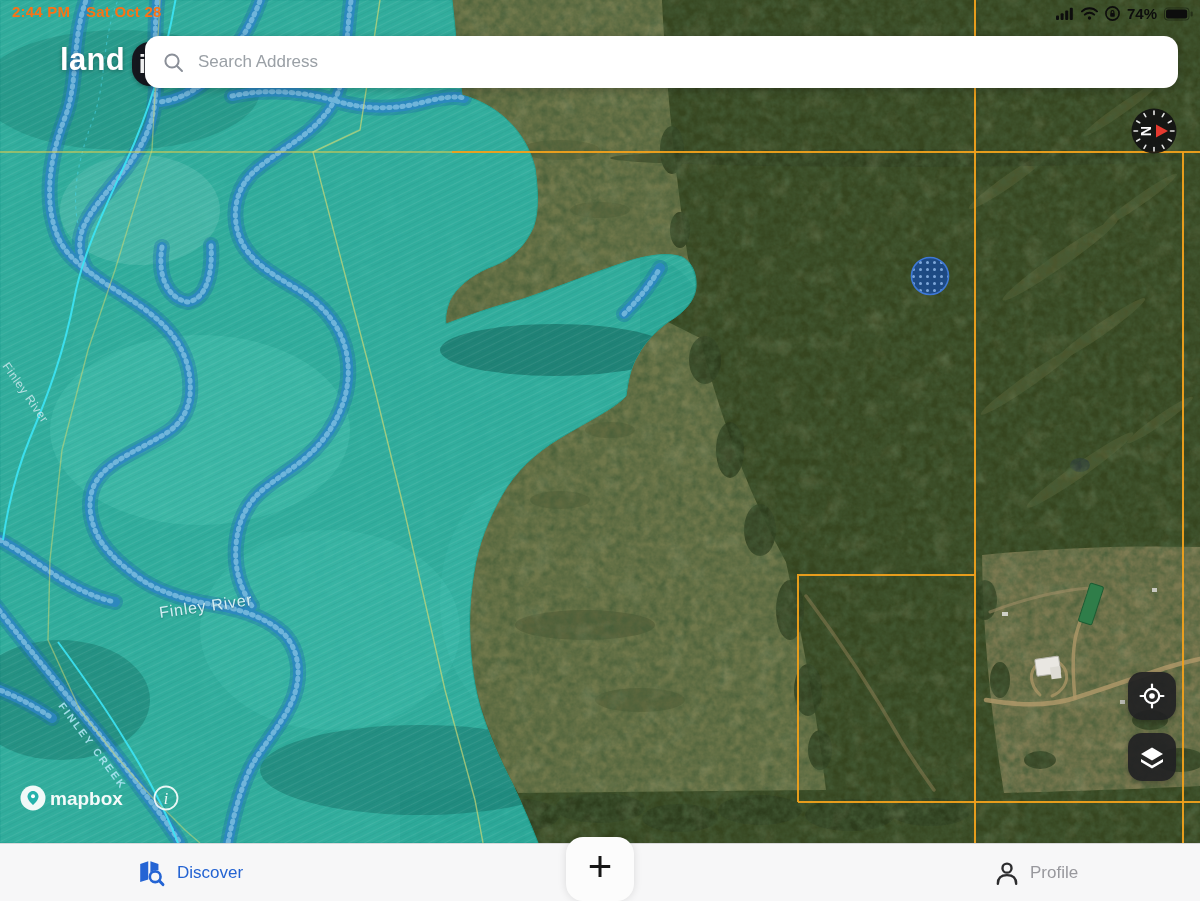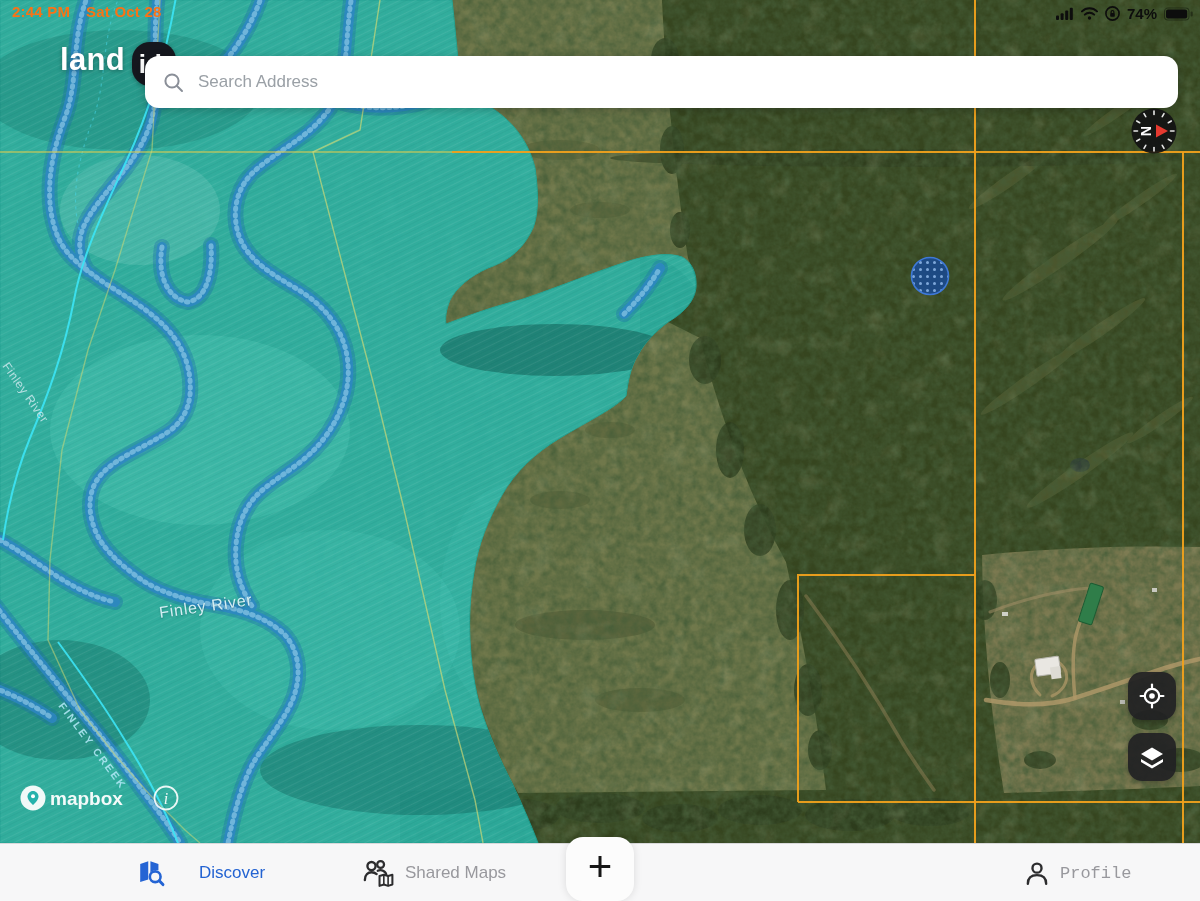--- a/index.html
+++ b/index.html
@@ -13,37 +13,37 @@
   .status-right{position:absolute;right:6px;top:5px;display:flex;align-items:center;gap:7px;color:#0d0d0d;}
   .status-right .pct{font-size:15px;font-weight:700;color:#0d0d0d;}
 
   
   .logo{position:absolute;left:16px;top:42px;display:flex;align-items:flex-start;gap:7px;margin-left:44px;}
   .logo .word{font-size:31px;font-weight:700;color:#fff;letter-spacing:.3px;text-shadow:0 1px 4px rgba(0,0,0,.35);}
   .logo .badge{background:#15171e;border-radius:18px;width:44px;height:44px;display:flex;align-items:center;justify-content:center;font-size:26px;font-weight:700;color:#fff;box-shadow:0 1px 4px rgba(0,0,0,.3);}
   .logo .badge .dot{color:#e8474b;}
 
   
-  .searchbar{position:absolute;left:145px;top:56px;width:1033px;height:52px;background:#fff;border-radius:14px;box-shadow:0 2px 10px rgba(0,0,0,.22);display:flex;align-items:center;}
+  .searchbar{position:absolute;left:145px;top:36px;width:1033px;height:52px;background:#fff;border-radius:14px;box-shadow:0 2px 10px rgba(0,0,0,.22);display:flex;align-items:center;}
   .searchbar .sicon{margin:0 12px 0 18px;flex:0 0 auto;}
   .searchbar input{flex:1;border:none;outline:none;background:transparent;font-size:17px;color:#222;font-family:"Liberation Sans",sans-serif;}
   .searchbar input::placeholder{color:#9aa0a6;}
 
   
   .mapbtn{position:absolute;width:48px;height:48px;border-radius:14px;background:rgba(33,33,35,.93);display:flex;align-items:center;justify-content:center;box-shadow:0 2px 6px rgba(0,0,0,.3);}
   .compass{position:absolute;left:1130px;top:107px;width:48px;height:48px;}
 
   
   .attrib{position:absolute;left:18px;top:783px;display:flex;align-items:center;gap:6px;}
 
   
   .tabbar{position:absolute;left:0;top:843px;width:1200px;height:58px;background:#f7f7f8;border-top:1px solid #d9d9db;box-sizing:border-box;}
   .tabitem{position:absolute;top:0;height:58px;display:flex;align-items:center;gap:9px;}
   .tabitem .lbl{font-size:17px;color:#98989d;}
-  .tabitem.active .lbl{color:#2363d2;font-weight:500;margin-left:22px;}
+  .tabitem.active .lbl{color:#2363d2;font-weight:500;}
   .addbtn{position:absolute;left:566px;top:837px;width:68px;height:64px;background:#fcfcfc;border-radius:17px;box-shadow:0 0 8px rgba(0,0,0,.12);display:flex;align-items:center;justify-content:center;}
   .addbtn .plus{font-size:42px;font-weight:400;color:#161616;line-height:1;margin-top:-4px;}
 </style>
 </head>
 <body>
 
 <div class="screen">
 
   <svg id="map-svg" width="1200" height="843" viewBox="0 0 1200 843">
     <defs>
@@ -343,33 +343,21 @@
   <div class="tabbar">
     <div class="tabitem active" style="left:136px;">
       <svg width="32" height="30" viewBox="0 0 28 28">
         <path d="M3,5.5 L10.5,3 L10.5,20 L3,22.5 Z" fill="#2464d4"></path>
         <path d="M12.5,3 L20,5.5 L20,11.5 C17,10.8 14.5,11.6 12.5,13.5 Z" fill="#2464d4"></path>
         <circle cx="17" cy="17.5" r="5" fill="#f7f7f8" stroke="#2464d4" stroke-width="2.4"></circle>
         <line x1="20.8" y1="21.3" x2="24.2" y2="24.8" stroke="#2464d4" stroke-width="2.8" stroke-linecap="round"></line>
       </svg>
       <span class="lbl">Discover</span>
     </div>
-    <div class="tabitem" style="left:362px;">
-      <svg width="34" height="30" viewBox="0 0 30 28">
-        <circle cx="8" cy="7.5" r="3.8" fill="none" stroke="#2c2c2e" stroke-width="2.2"></circle>
-        <path d="M1.8,20.5 C1.8,15.5 5,13.3 8,13.3 C10,13.3 11.6,13.9 12.8,15" fill="none" stroke="#2c2c2e" stroke-width="2.2" stroke-linecap="round"></path>
-        <circle cx="16.5" cy="6" r="3.2" fill="none" stroke="#2c2c2e" stroke-width="2.1"></circle>
-        <path d="M13.8,12 C15.2,11.3 17.6,11.3 19.2,12.2 C20.8,13.1 21.8,14.6 21.8,16.2" fill="none" stroke="#2c2c2e" stroke-width="2.1" stroke-linecap="round"></path>
-        <path d="M15.5,16.8 L19.5,15.6 L23.5,16.8 L27.5,15.6 L27.5,24.8 L23.5,26 L19.5,24.8 L15.5,26 Z" fill="#f7f7f8" stroke="#2c2c2e" stroke-width="1.9" stroke-linejoin="round"></path>
-        <line x1="19.5" y1="15.6" x2="19.5" y2="24.8" stroke="#2c2c2e" stroke-width="1.5"></line>
-        <line x1="23.5" y1="16.8" x2="23.5" y2="26" stroke="#2c2c2e" stroke-width="1.5"></line>
-      </svg>
-      <span class="lbl">Shared Maps</span>
-    </div>
-    <div class="tabitem" style="left:1023px;font-family:Liberation Mono, monospace;">
+    <div class="tabitem" style="left:993px;">
       <svg width="28" height="28" viewBox="0 0 26 26">
         <circle cx="13" cy="8.5" r="4.2" fill="none" stroke="#2c2c2e" stroke-width="2.2"></circle>
         <path d="M4.5,23 C4.5,17 8.5,15 13,15 C17.5,15 21.5,17 21.5,23" fill="none" stroke="#2c2c2e" stroke-width="2.2" stroke-linecap="round"></path>
       </svg>
       <span class="lbl">Profile</span>
     </div>
   </div>
 
   <div class="addbtn">
     <span class="plus">+</span>

